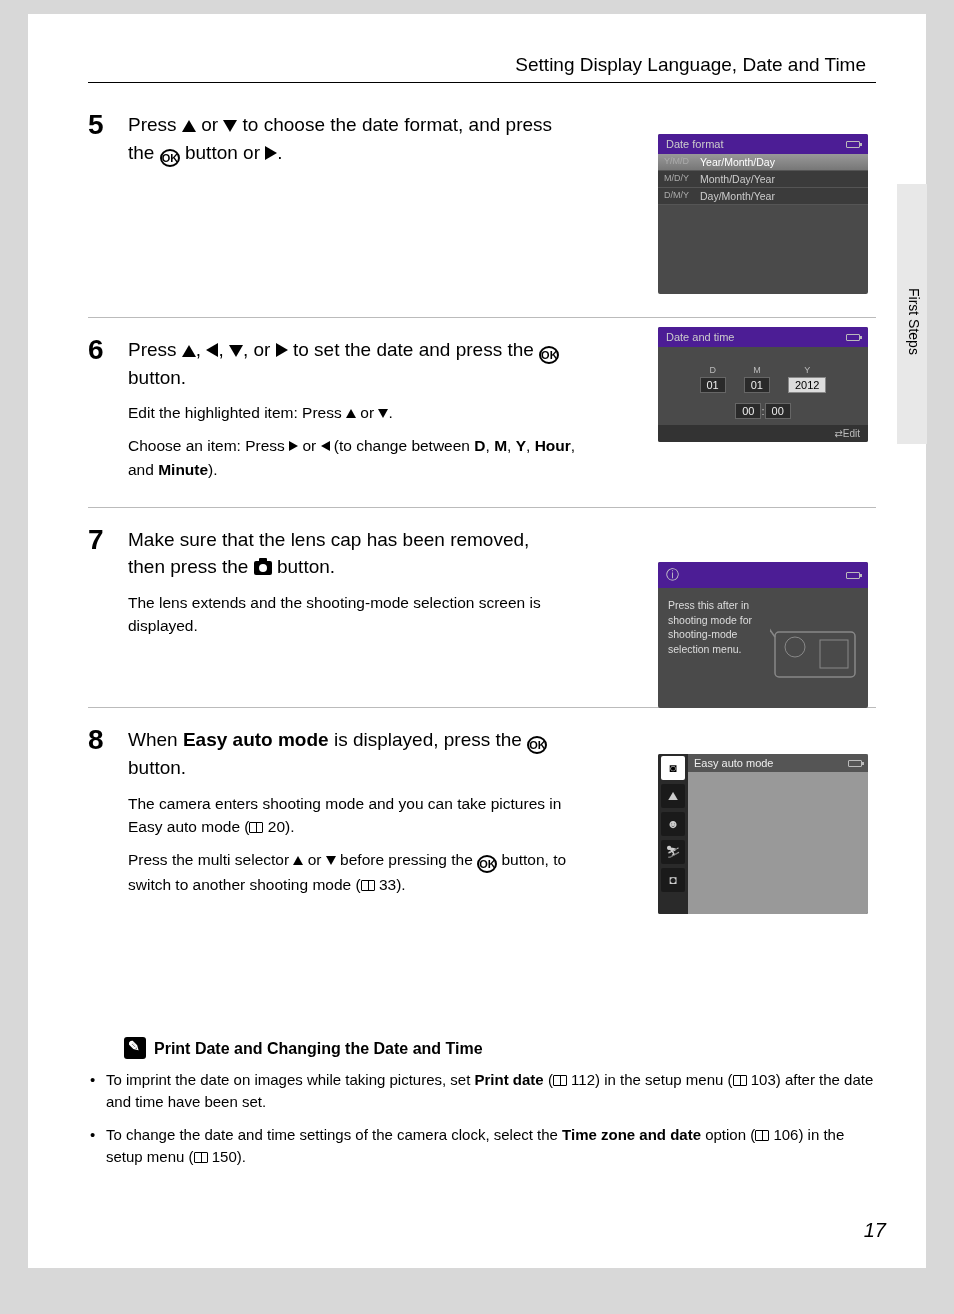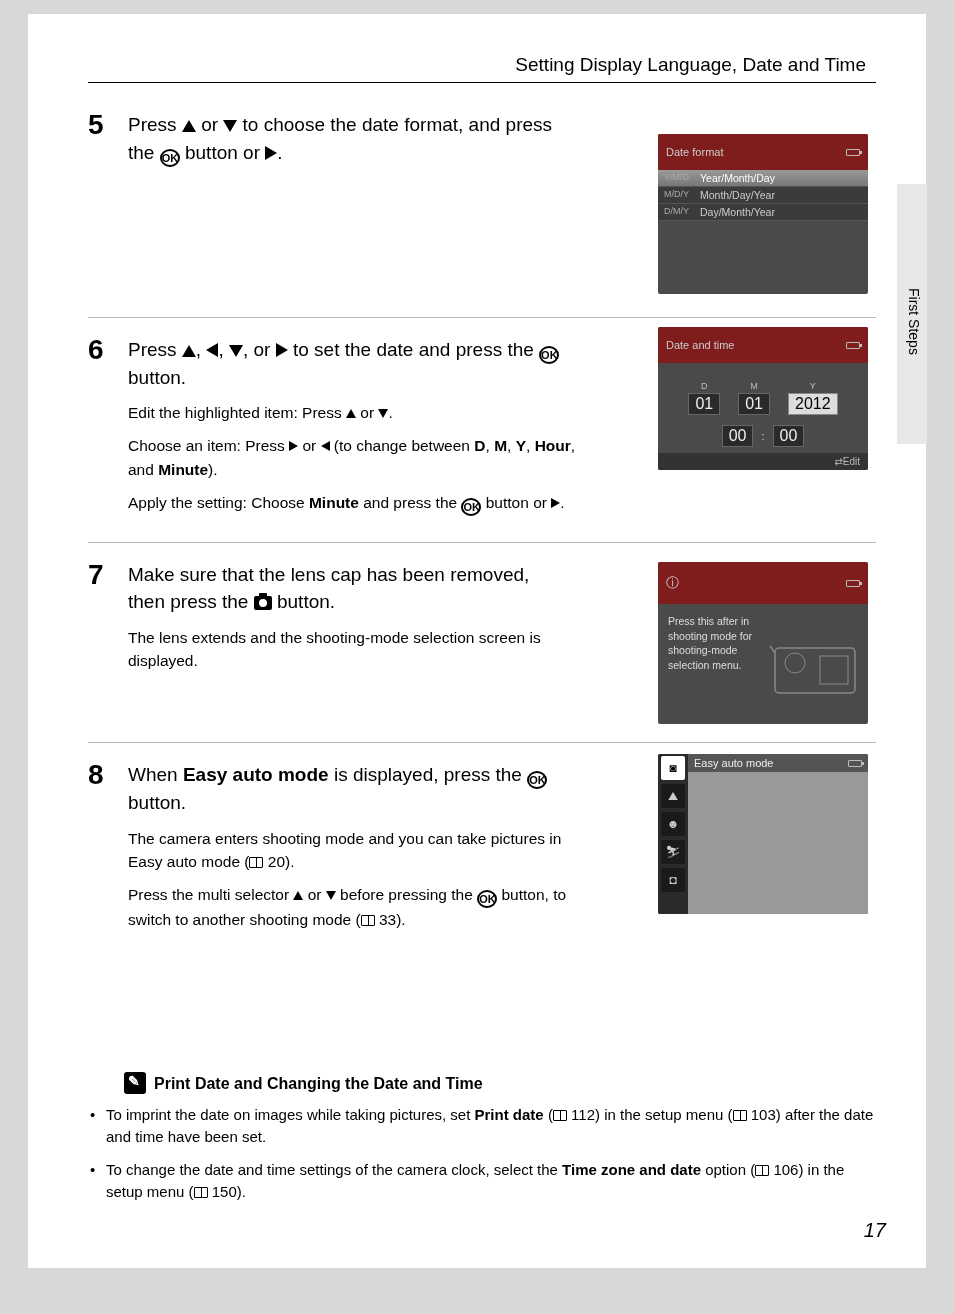--- a/index.html
+++ b/index.html
@@ -26,35 +26,35 @@
   .sm-tri-right { display:inline-block;width:0;height:0;border-top:5px solid transparent;border-bottom:5px solid transparent;border-left:9px solid #000;vertical-align:0; }
   .ok-btn { display:inline-block;border:2px solid #000;border-radius:50%;font-size:11px;font-weight:bold;width:20px;height:18px;line-height:15px;text-align:center;vertical-align:-3px; }
   .cam-btn { display:inline-block;width:18px;height:14px;background:#000;border-radius:2px;position:relative;vertical-align:-2px; }
   .cam-btn::before { content:'';position:absolute;top:-3px;left:5px;width:8px;height:3px;background:#000;border-radius:1px 1px 0 0; }
   .cam-btn::after { content:'';position:absolute;top:3px;left:5px;width:8px;height:8px;border-radius:50%;background:#fff; }
   .book-ref { display:inline-block;border:1.2px solid #000;width:14px;height:11px;border-radius:1px;vertical-align:-1px;position:relative; }
   .book-ref::after{content:'';position:absolute;left:6px;top:0;bottom:0;border-left:1px solid #000;}
   .note-icon { display:inline-block;width:22px;height:22px;background:#000;border-radius:3px;position:relative;vertical-align:-5px;margin-right:8px; }
   .note-icon::after { content:'✎';color:#fff;position:absolute;left:4px;top:1px;font-size:14px; }
   .screen { position:absolute;width:210px;background:#4a4a4a;border-radius:2px;overflow:hidden;font-size:11px;color:#ccc; }
-  .screen-title { background:#7f1d1d;padding:12px 8px;display:flex;justify-content:space-between;align-items:center;font-size:11px; }
+  .screen-title { background:#4c1d95;padding:4px 8px;display:flex;justify-content:space-between;align-items:center;font-size:11px; }
   .batt { width:14px;height:7px;border:1px solid #bbb;border-radius:1px;position:relative; }
   .batt::after{content:'';position:absolute;right:-3px;top:1px;width:2px;height:3px;background:#bbb;}
   .batt-fill{background:#bbb;height:100%;width:60%;}
   .df-list { background:#3b3b3b; }
   .df-row { display:flex;padding:2px 6px;border-bottom:1px solid #555;font-size:10.5px; }
   .df-code { width:36px;color:#aaa;font-size:9px; }
   .df-row.sel { background:linear-gradient(#999,#777);color:#fff; }
   .dt-body { padding:18px 10px 6px;display:flex;flex-direction:column;align-items:center;gap:6px; }
   .dt-row { display:flex;gap:18px; }
   .dt-col { text-align:center; }
   .dt-lbl { font-size:9px;color:#bbb;margin-bottom:2px; }
-  .dt-val { background:#2a2a2a;border:1px solid #666;padding:1px 6px;font-size:16px;color:#eee;min-width:24px; }
+  .dt-val { background:#2a2a2a;border:1px solid #666;padding:1px 6px;font-size:11px;color:#eee;min-width:24px; }
   .dt-val.sel { background:#ddd;color:#000;border-color:#888; }
-  .dt-time { display:flex;gap:8px;align-items:center;margin-top:4px; }
+  .dt-time { display:flex;gap:0;align-items:center;margin-top:4px; }
   .dt-edit { text-align:right;padding:3px 8px;font-size:10px;background:#333;color:#bbb; }
   .info-body { padding:10px 10px 20px;position:relative;height:120px; }
   .info-text { font-size:10.5px;line-height:1.4;max-width:110px;color:#ddd; }
   .cam-illust { position:absolute;right:8px;top:24px;width:90px;height:70px; }
   .mode-screen { display:flex; }
   .mode-side { background:#2a2a2a;width:30px;display:flex;flex-direction:column; }
   .mode-icon { width:24px;height:24px;margin:2px auto;background:#1a1a1a;border-radius:2px;display:flex;align-items:center;justify-content:center;font-size:12px;color:#ccc; }
   .mode-icon.sel { background:#fff;color:#000; }
   .mode-main { flex:1;background:#999; }
   .mode-bar { background:#555;padding:3px 6px;display:flex;justify-content:space-between;align-items:center;font-size:11px;color:#eee; }
@@ -90,23 +90,20 @@
     <div class="step-body">
       <div class="step-main">
         <span>Press </span><span class="tri-up"></span><span>, </span><span class="tri-left"></span><span>, </span><span class="tri-down"></span><span>, or </span><span class="tri-right"></span><span> to set the date and press the </span><span class="ok-btn">OK</span><span> button.</span>
       </div>
       <div class="step-sub">
         <span>Edit the highlighted item: Press </span><span class="sm-tri-up"></span><span> or </span><span class="sm-tri-down"></span><span>.</span>
       </div>
       <div class="step-sub">
         <span>Choose an item: Press </span><span class="sm-tri-right"></span><span> or </span><span class="sm-tri-left"></span><span> (to change between </span><b>D</b><span>, </span><b>M</b><span>, </span><b>Y</b><span>, </span><b>Hour</b><span>, and </span><b>Minute</b><span>).</span>
       </div>
-      <div class="step-sub">
-        <span>Apply the setting: Choose </span><b>Minute</b><span> and press the </span><span class="ok-btn">OK</span><span> button or </span><span class="sm-tri-right"></span><span>.</span>
-      </div>
     </div>
   </div>
 
   <hr class="sep">
 
   <div class="step">
     <div class="step-num">7</div>
     <div class="step-body">
       <div class="step-main">
         <span>Make sure that the lens cap has been removed, then press the </span><span class="cam-btn"></span><span> button.</span>

